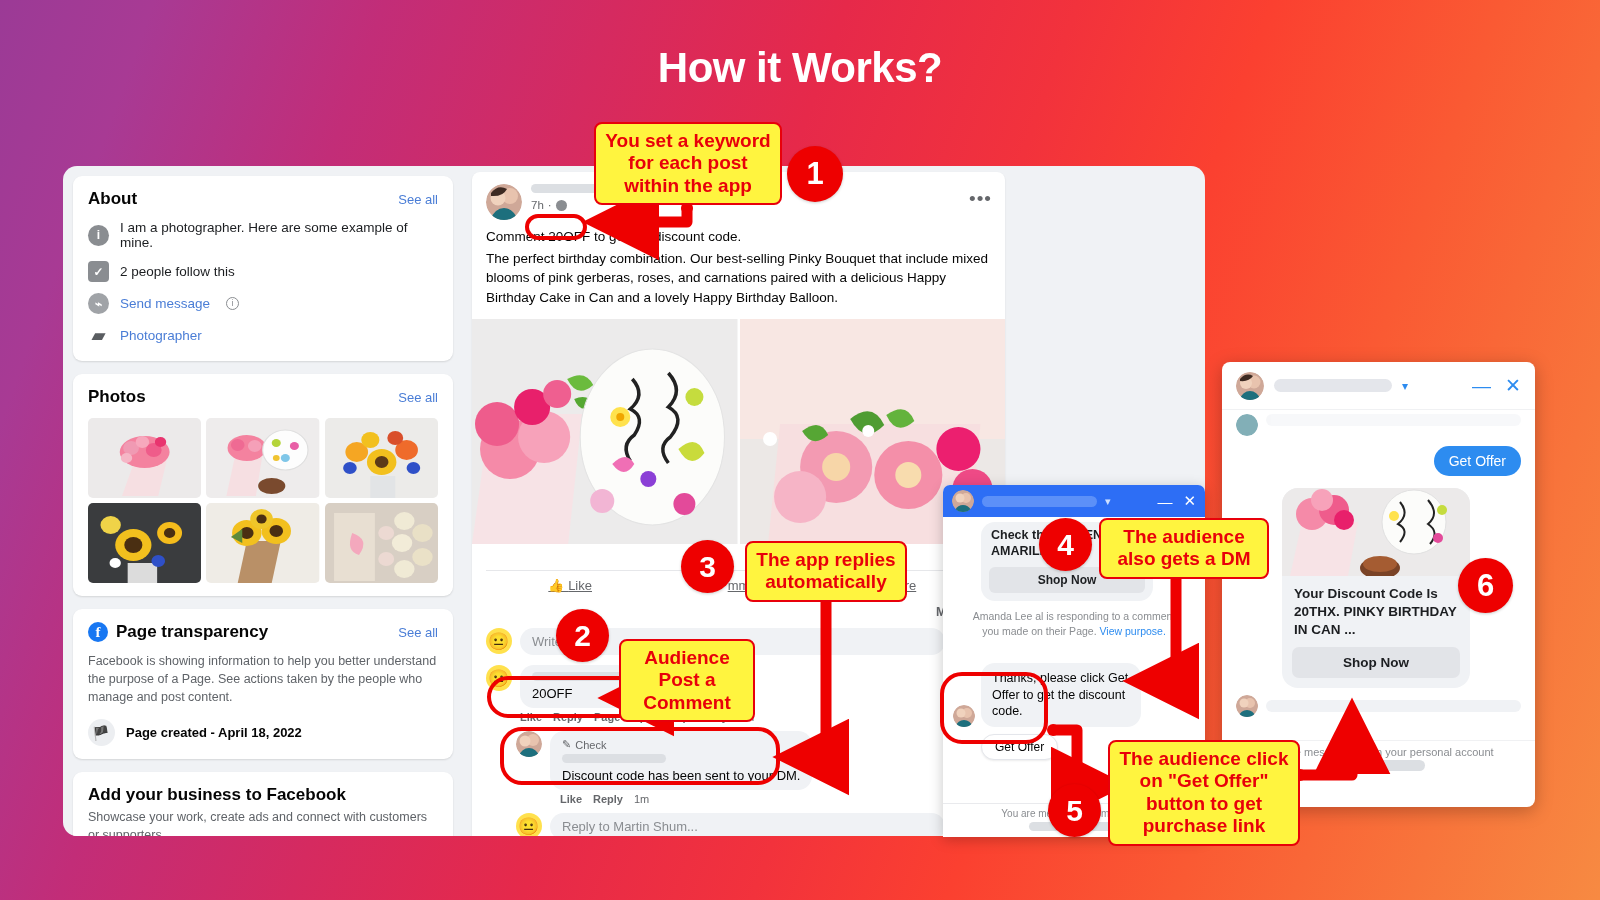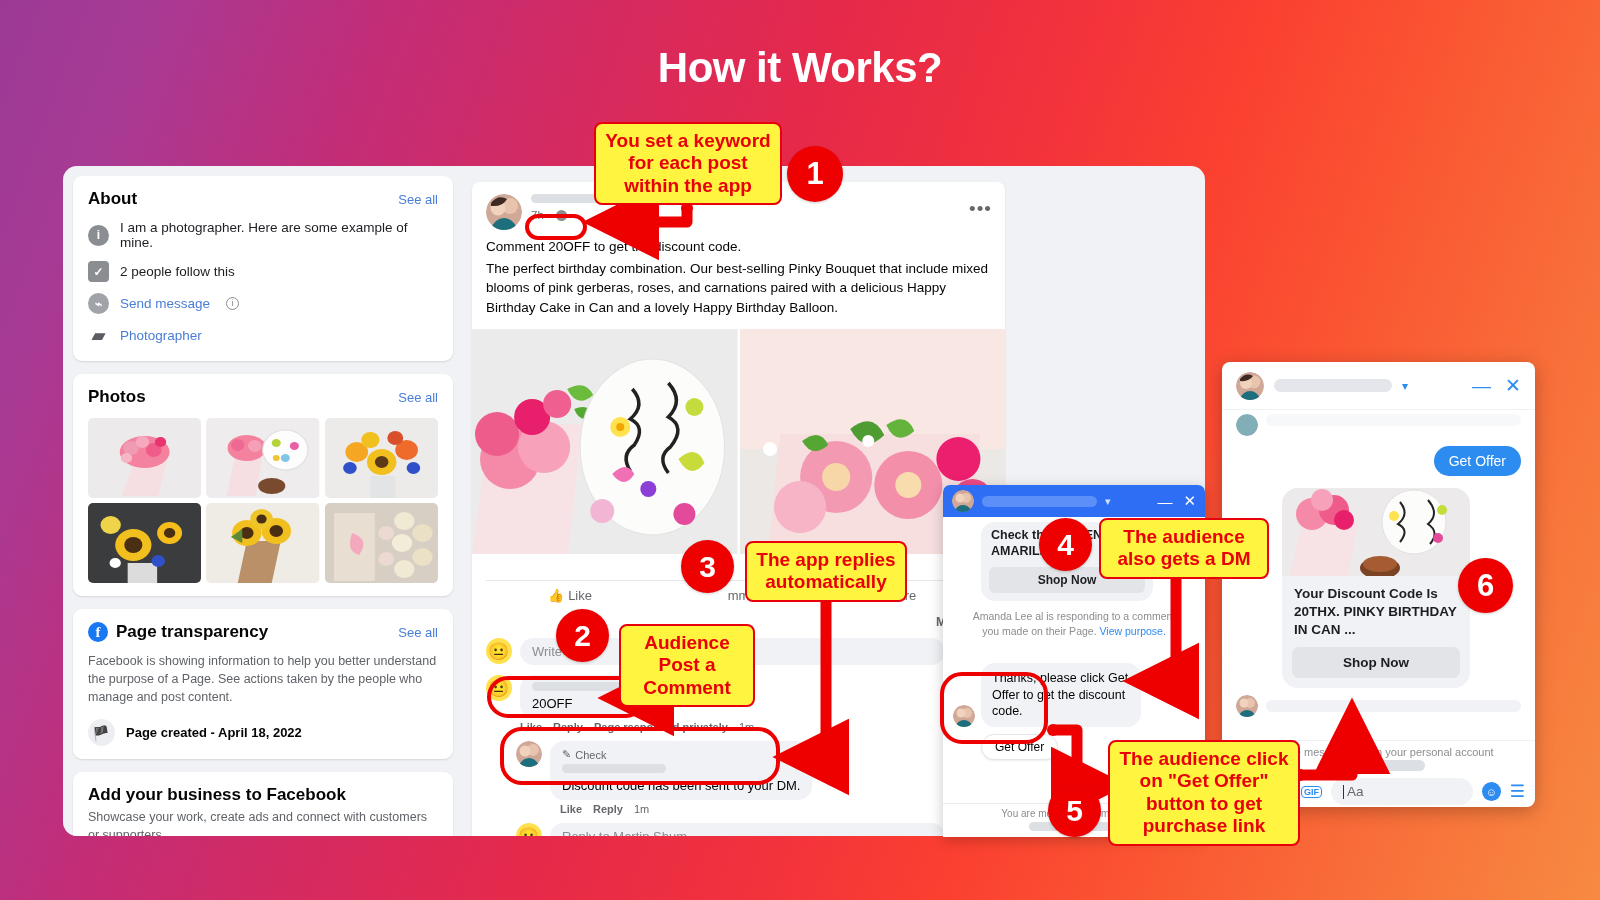--- a/index.html
+++ b/index.html
@@ -67,35 +67,35 @@
   .pc-txt { font-size:13px;font-weight:bold;color:#050505; }
 
   .biz-sub { font-size:12.5px;color:#5f6368;line-height:1.42;margin-top:4px; }
 
   
   .fb-center {
     position: absolute; left: 463px; top: 166px;
     width: 742px; height: 670px;
     background: #f0f2f5; border-radius: 0 14px 14px 0; overflow: hidden;
   }
-  .post-card { position:absolute; left:9px; top:16px; width:533px; background:#fff;
+  .post-card { position:absolute; left:9px; top:6px; width:533px; background:#fff;
                border-radius:8px 8px 0 0; box-shadow:0 1px 2px rgba(0,0,0,.1); }
   .post-head { display:flex; align-items:flex-start; gap:9px; padding:12px 14px 0 14px; }
   .avatar { width:36px;height:36px;border-radius:50%;flex:none;overflow:hidden;position:relative; }
   .redact { height:9px; background:#dcdfe3; border-radius:5px; }
   .meta-time { font-size:11.5px;color:#65676b;margin-top:6px;display:flex;align-items:center;gap:4px; }
   .globe { width:11px;height:11px;border-radius:50%;background:#8a8d91;display:inline-block; }
   .dots { position:absolute; right:13px; top:16px; color:#65676b; font-size:19px; letter-spacing:1px; }
   .post-body { padding:7px 14px 10px 14px; font-size:13.5px; color:#050505; line-height:1.45; }
   .post-body p { margin-bottom: 2px; }
   .post-imgs { display:flex; gap:2px; height:225px; }
   .post-imgs > div { flex:1; position:relative; overflow:hidden; }
 
   .act-bar { border-top:1px solid #e6e7ea; margin:0 14px; padding:7px 0; display:flex; }
-  .act { flex:1; text-align:center; font-size:13px; color:#65676b; font-weight:500; }
+  .act { flex:1; text-align:center; font-size:13px; color:#65676b; font-weight:500;text-decoration:underline; }
   .cm-count { text-align:right; font-size:12.5px; color:#65676b; padding:9px 14px 3px; }
   .sortrow { font-size:12.5px;color:#65676b;font-weight:bold; text-align:right; padding:5px 14px; }
 
   .cmt-row { display:flex; gap:8px; align-items:flex-start; padding:4px 14px 0 14px; }
   .sm-av { width:26px;height:26px;border-radius:50%;flex:none;overflow:hidden;position:relative; }
   .emoji-av { background:#ffe14d; display:flex;align-items:center;justify-content:center;font-size:17px; }
   .cmt-input { flex:1; background:#f0f2f5; border-radius:15px; padding:6px 12px;
                font-size:13px; color:#8a8d91; display:flex; align-items:center; }
   .cmt-icons { display:flex; gap:8px; align-items:center; color:#65676b; font-size:14px; padding-right:2px;}
   .press-enter { font-size:10.5px; color:#65676b; padding:2px 0 0 48px; }
@@ -592,32 +592,20 @@
           <path d="M2 22 q3 -7 9 -7 q6 0 9 7Z" fill="#1d6f7d"></path>
         </svg>
       </div>
       <div style="flex:1;height:12px;background:#f0f2f5;border-radius:8px;"></div>
     </div>
   </div>
 
   <div class="mwr-foot">
     <div class="mwr-note">You are messaging from your personal account</div>
     <div class="mwr-notepill"></div>
-    <div class="mwr-tools">
-      <span style="color:#2d8cf0;font-size:16px">⊕</span>
-      <span style="color:#2d8cf0;font-size:14px">🖼</span>
-      <span style="color:#2d8cf0;font-size:14px">◈</span>
-      <span style="font-size:9px;font-weight:bold;color:#2d8cf0;border:1.5px solid #2d8cf0;border-radius:4px;padding:0 2px;">GIF</span>
-      <div class="mwr-inp">
-        <span class="caret"></span>
-          <span>Aa</span>
-      </div>
-      <span class="blue-round">☺</span>
-      <span style="color:#2d8cf0;font-size:17px">☰</span>
-    </div>
   </div>
 </div>
 
 <svg class="arrows">
   <defs>
     <marker id="ah" markerWidth="7" markerHeight="7" refX="5.4" refY="3.5" orient="auto">
       <path d="M0 0 L7 3.5 L0 7Z" fill="#ee0000"></path>
     </marker>
   </defs>
 
@@ -641,21 +629,21 @@
 </svg>
 
 <div class="hl" style="left:525px; top:214px; width:62px; height:26px; border-radius:16px;"></div>
 <div class="hl" style="left:487px; top:676px; width:160px; height:42px;"></div>
 <div class="hl" style="left:500px; top:727px; width:280px; height:58px;"></div>
 <div class="hl" style="left:940px; top:672px; width:108px; height:72px;"></div>
 
 <div class="callout" style="left:594px; top:122px; width:188px; font-size:19px;">
   <span>You set a keyword for each post within the app</span>
 </div>
-<div class="callout" style="left:619px; top:624px; width:136px; font-size:19px;">
+<div class="callout" style="left:619px; top:639px; width:136px; font-size:19px;">
   <span>Audience Post a Comment</span>
 </div>
 <div class="callout" style="left:745px; top:541px; width:162px; font-size:19px;">
   <span>The app replies automatically</span>
 </div>
 <div class="callout" style="left:1099px; top:518px; width:170px; font-size:19px;">
   <span>The audience also gets a DM</span>
 </div>
 <div class="callout" style="left:1108px; top:740px; width:192px; font-size:19px;">
   <span>The audience click on "Get Offer" button to get purchase link</span>

